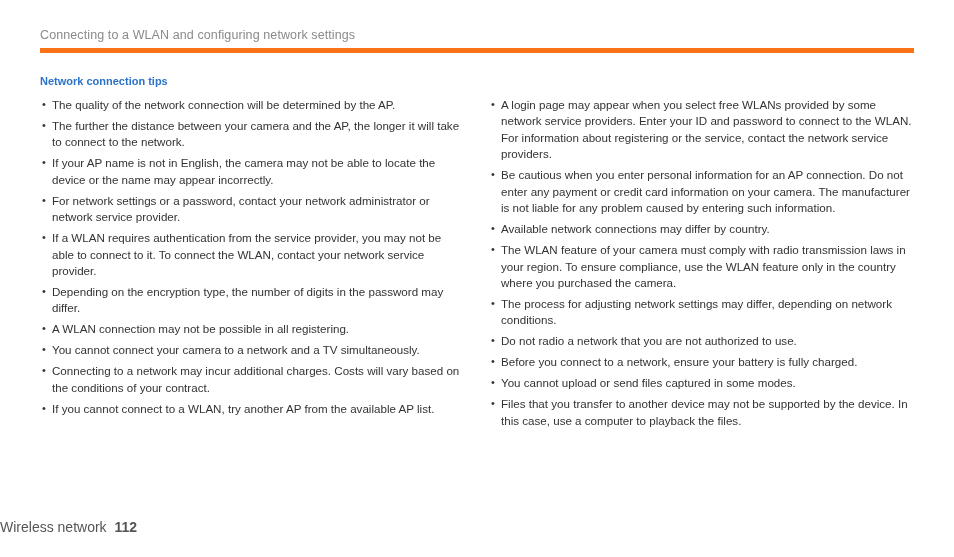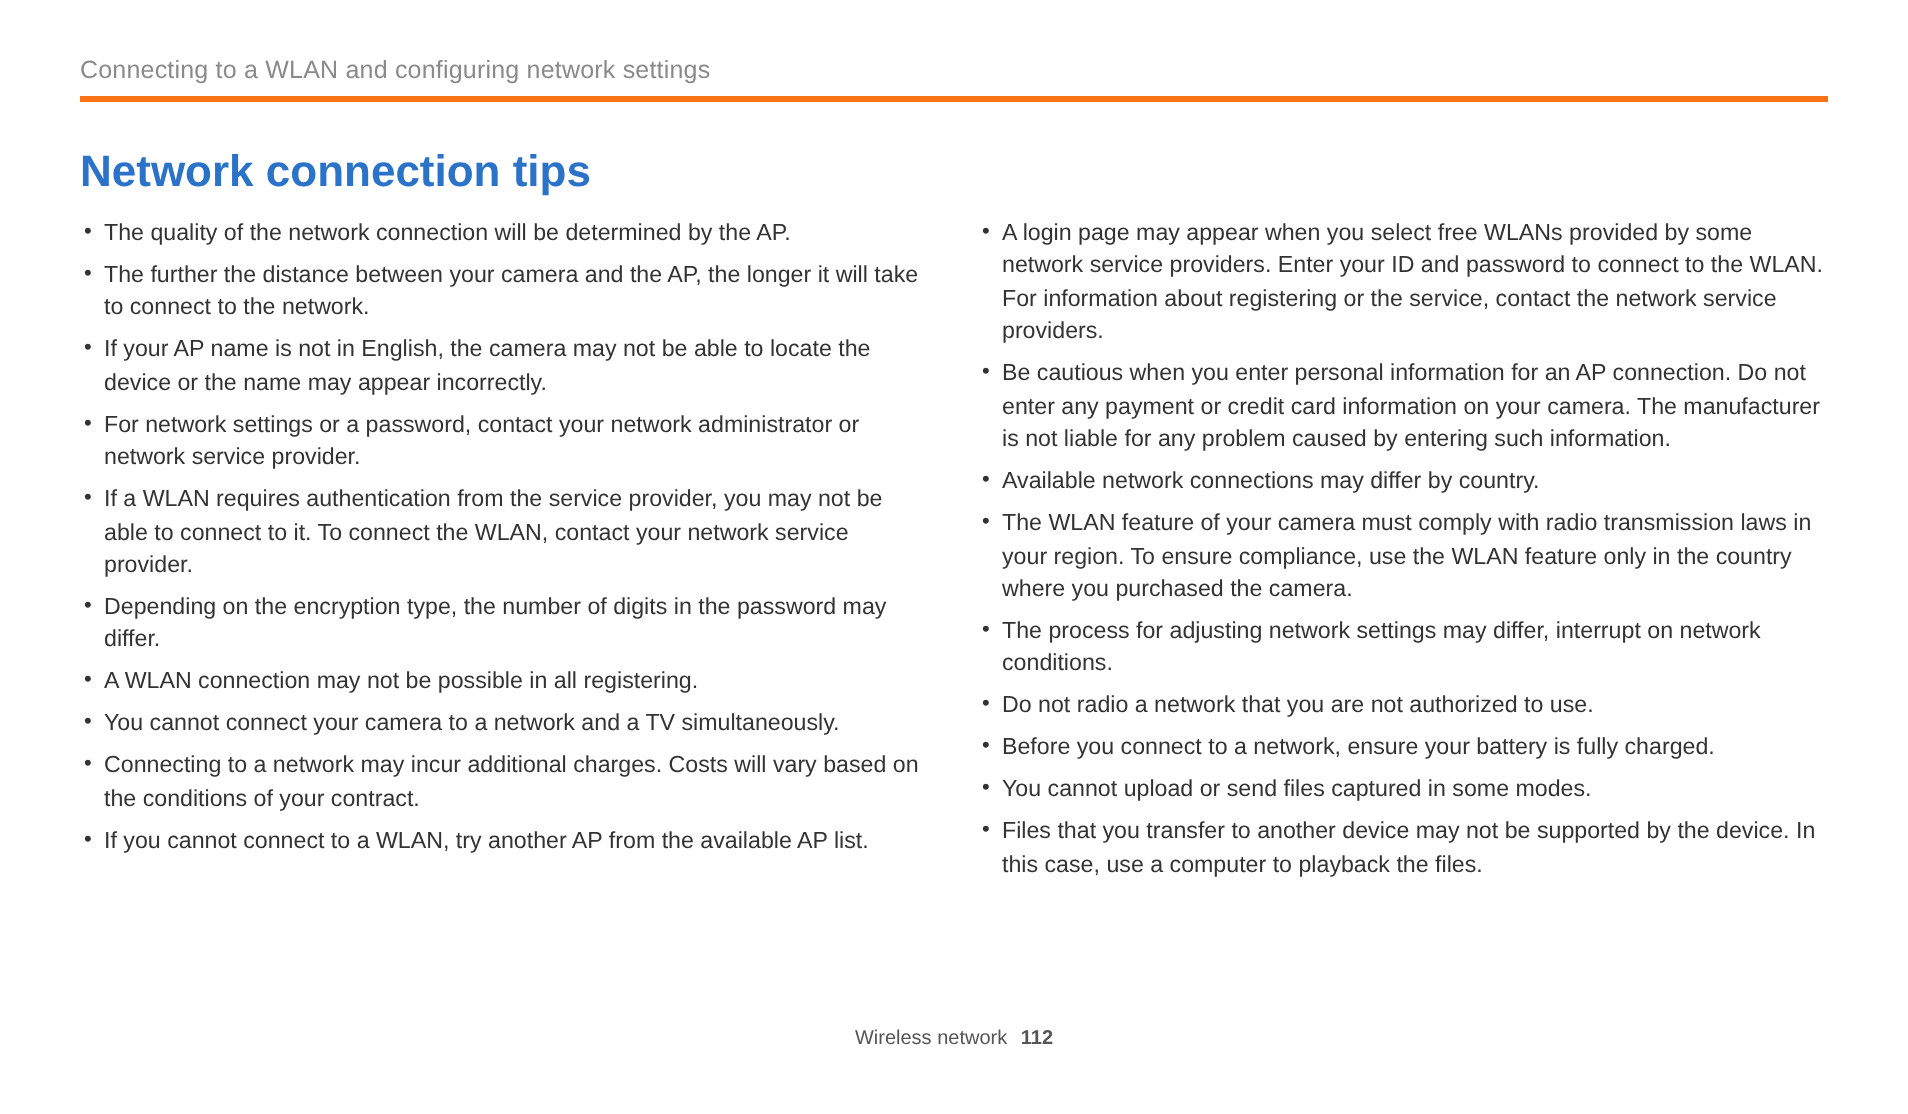--- a/index.html
+++ b/index.html
@@ -1,25 +1,25 @@
 <!DOCTYPE html>
 <html><head>
 <meta charset="utf-8">
 <style>
   * { box-sizing: border-box; margin: 0; padding: 0; }
   html, body { width: 954px; height: 557px; background: #fff; font-family: "Segoe UI", "Helvetica Neue", Arial, sans-serif; color: #333; }
   .page { position: relative; width: 954px; height: 557px; padding: 28px 40px 0 40px; }
-  .header { font-size: 12.5px; color: #8a8a8a; font-weight: 400; padding-bottom: 6px; border-bottom: 3px solid #f97316; margin-bottom: 22px; letter-spacing: 0.1px; }
-  .title { font-size: 22px; font-weight: 700; color: #2b73c9; margin-bottom: 10px; }
+  .header { font-size: 12.5px; color: #8a8a8a; font-weight: 400; padding-bottom: 6px; border-bottom: 5px solid #f97316; margin-bottom: 22px; letter-spacing: 0.1px; }
+  .title { font-size: 11px; font-weight: 700; color: #2b73c9; margin-bottom: 10px; }
   .columns { display: flex; gap: 24px; }
   .col { flex: 1 1 0; }
   ul { list-style: none; padding-left: 0; }
   li.tip { font-size: 11.6px; line-height: 1.42; color: #333; margin-bottom: 4.5px; padding-left: 12px; position: relative; }
   li.tip::before { content: "•"; position: absolute; left: 2px; top: 0; color: #333; font-size: 11px; }
-  .footer { position: absolute; bottom: 32px; left: 0; width: 100%; text-align: center; font-size: 10px; color: #555; }
+  .footer { position: absolute; bottom: 22px; left: 0; width: 100%; text-align: left; font-size: 14px; color: #555; }
   .footer .pnum { font-weight: 700; margin-left: 4px; }
 </style>
 </head>
 <body>
 
 <div class="page">
   <div class="header">Connecting to a WLAN and configuring network settings</div>
 
   <div class="title">Network connection tips</div>
 
@@ -37,21 +37,21 @@
           <li class="tip">Connecting to a network may incur additional charges. Costs will vary based on the conditions of your contract.</li>
           <li class="tip">If you cannot connect to a WLAN, try another AP from the available AP list.</li>
         </ul>
     </div>
     <div class="col">
       <ul id="right-list">
           <li class="tip">A login page may appear when you select free WLANs provided by some network service providers. Enter your ID and password to connect to the WLAN. For information about registering or the service, contact the network service providers.</li>
           <li class="tip">Be cautious when you enter personal information for an AP connection. Do not enter any payment or credit card information on your camera. The manufacturer is not liable for any problem caused by entering such information.</li>
           <li class="tip">Available network connections may differ by country.</li>
           <li class="tip">The WLAN feature of your camera must comply with radio transmission laws in your region. To ensure compliance, use the WLAN feature only in the country where you purchased the camera.</li>
-          <li class="tip">The process for adjusting network settings may differ, interrupt on network conditions.</li>
+          <li class="tip">The process for adjusting network settings may differ, depending on network conditions.</li>
           <li class="tip">Do not radio a network that you are not authorized to use.</li>
           <li class="tip">Before you connect to a network, ensure your battery is fully charged.</li>
           <li class="tip">You cannot upload or send files captured in some modes.</li>
           <li class="tip">Files that you transfer to another device may not be supported by the device. In this case, use a computer to playback the files.</li>
         </ul>
     </div>
   </div>
 
   <div class="footer">
     <span>Wireless network</span>

